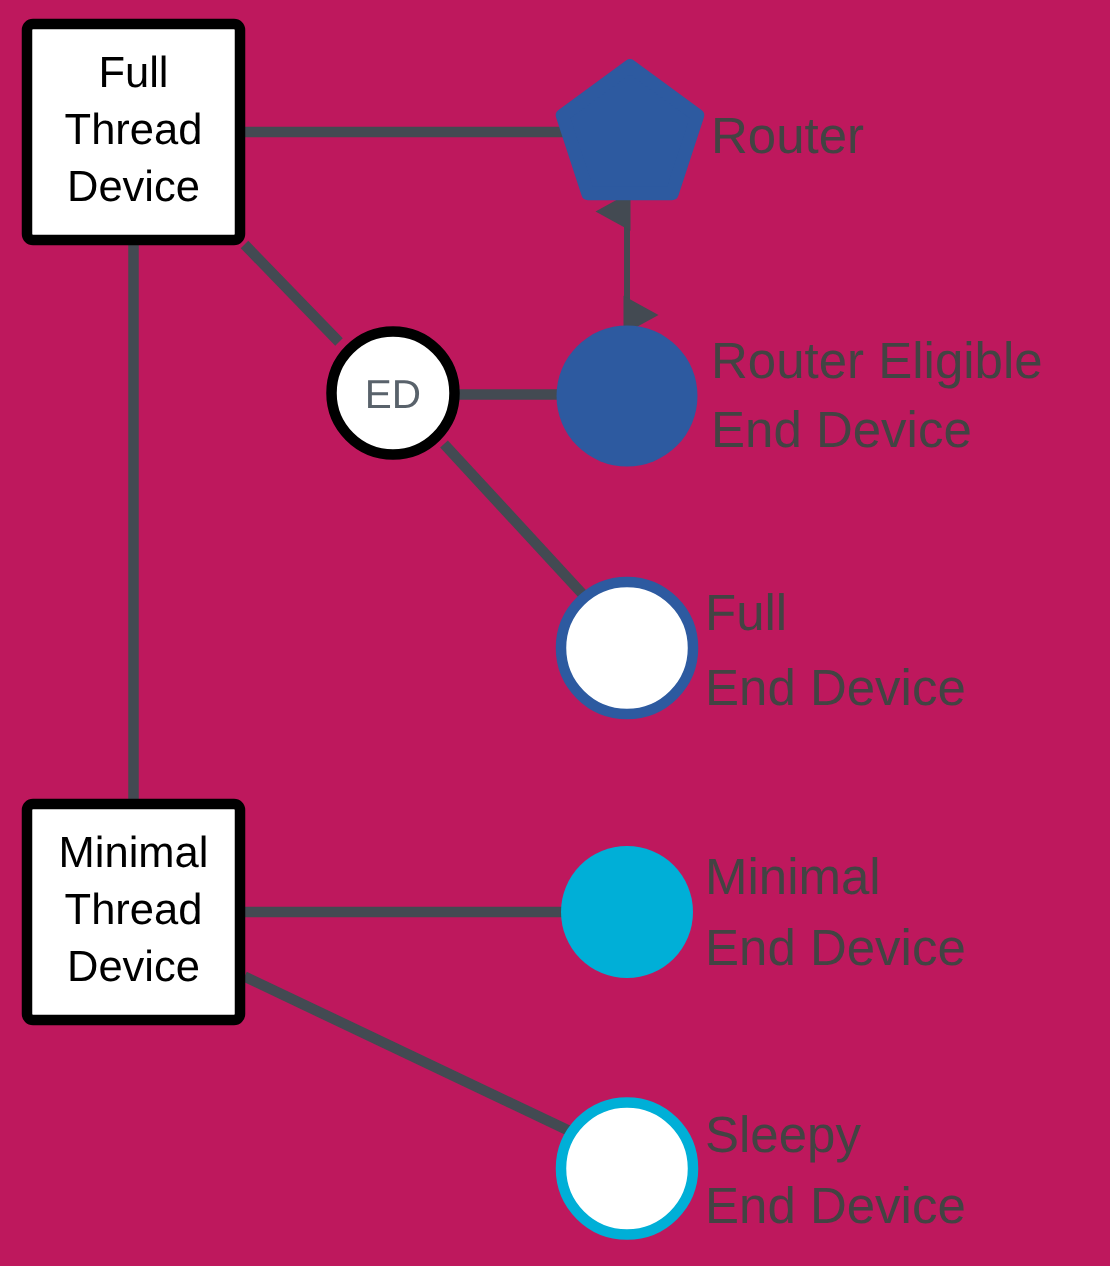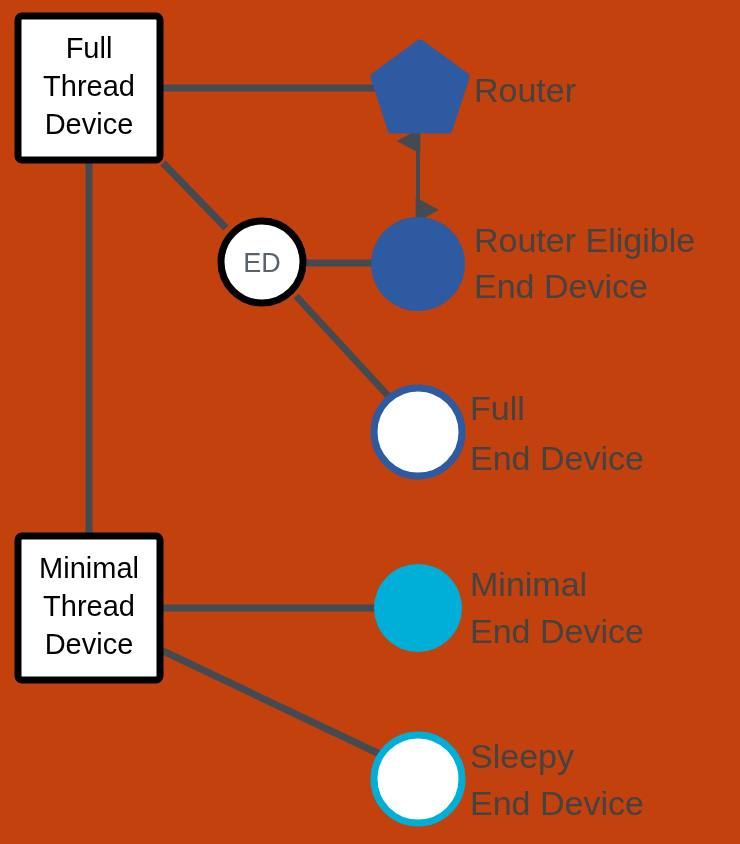--- a/index.html
+++ b/index.html
@@ -8,21 +8,21 @@
     padding: 0;
     background: #ffffff;
   }
   body {
     font-family: "Liberation Sans", sans-serif;
   }
   #diagram-root {
     position: relative;
     width: 740px;
     height: 844px;
-    background: #c2410c;
+    background: #be185d;
     overflow: hidden;
   }
   svg#diagram-svg {
     position: absolute;
     top: 0;
     left: 0;
     width: 740px;
     height: 844px;
     display: block;
   }

